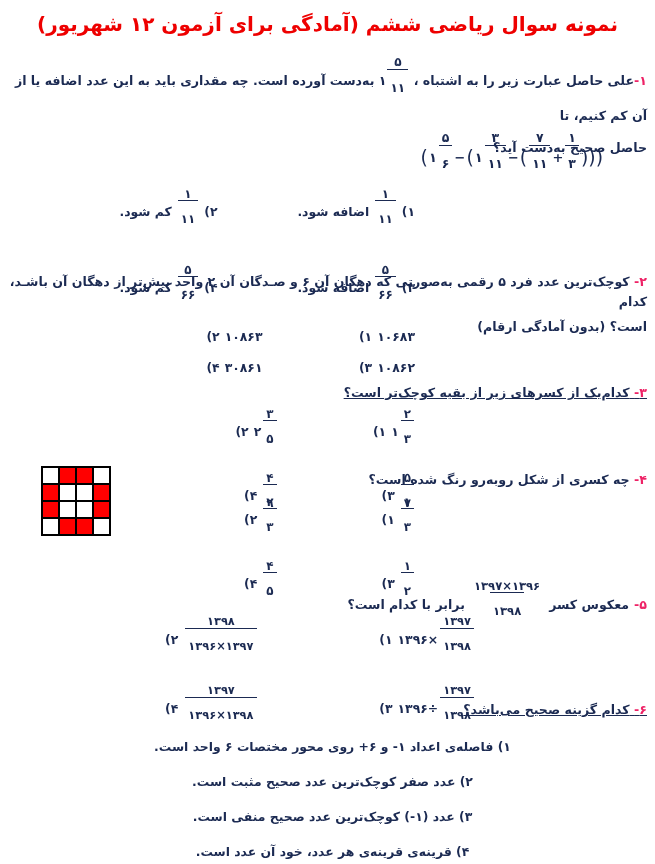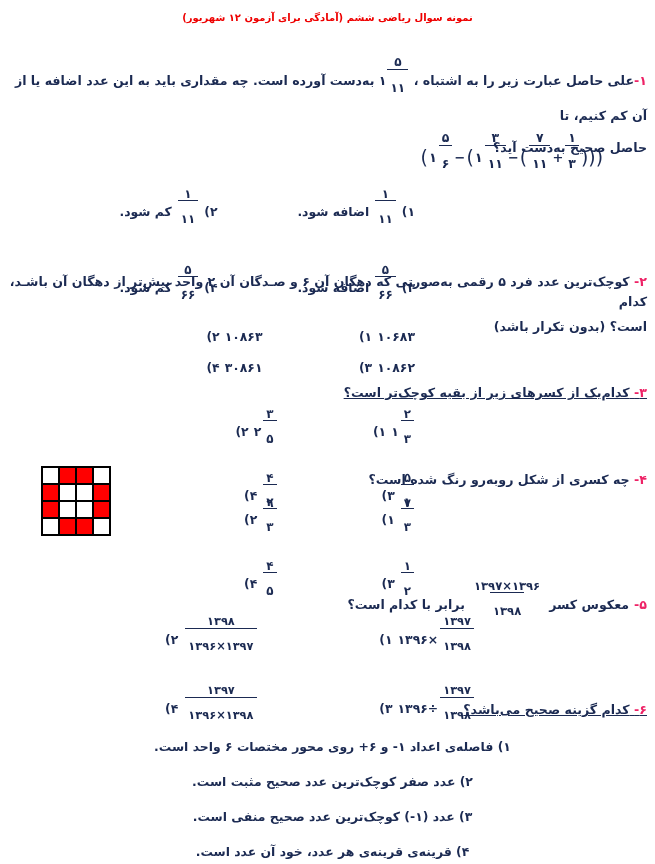--- a/index.html
+++ b/index.html
@@ -25,21 +25,21 @@
   }
 
   
   .doc-title {
     position: absolute;
     top: 12px;
     left: 0;
     right: 0;
     text-align: center;
     color: #ee0000;
-    font-size: 10px;
+    font-size: 20px;
     font-weight: bold;
     letter-spacing: 0;
   }
 
   
   .q-block {
     position: absolute;
     right: 8px;
     left: 8px;
   }
@@ -246,21 +246,21 @@
           <span class="den">۶۶</span>
         </span>
       <span>کم شود.</span>
     </div>
   </div>
 
   <div class="q-block" style="top: 272px;">
     <div class="q-text q-line-right">
       <span class="q-num">۲-</span> <span>کوچک‌ترین عدد فرد ۵ رقمی به‌صورتی که دهگان آن ۶ و صـدگان آن ۲ واحد بیش‌تر از دهگان آن باشـد، کدام</span>
     </div>
-    <div class="q-text q-line-center" style="margin-top:6px;">است؟ (بدون تکرار باشد)</div>
+    <div class="q-text q-line-center" style="margin-top:6px;">است؟ (بدون آمادگی ارقام)</div>
   </div>
 
   <div class="options" style="top: 330px; right: 240px; left: 110px; row-gap: 16px;">
     <div class="opt">
       <span>۱۰۶۸۳</span>
       <span class="opt-label">۱)</span>
     </div>
     <div class="opt">
       <span>۱۰۸۶۳</span>
       <span class="opt-label">۲)</span>

